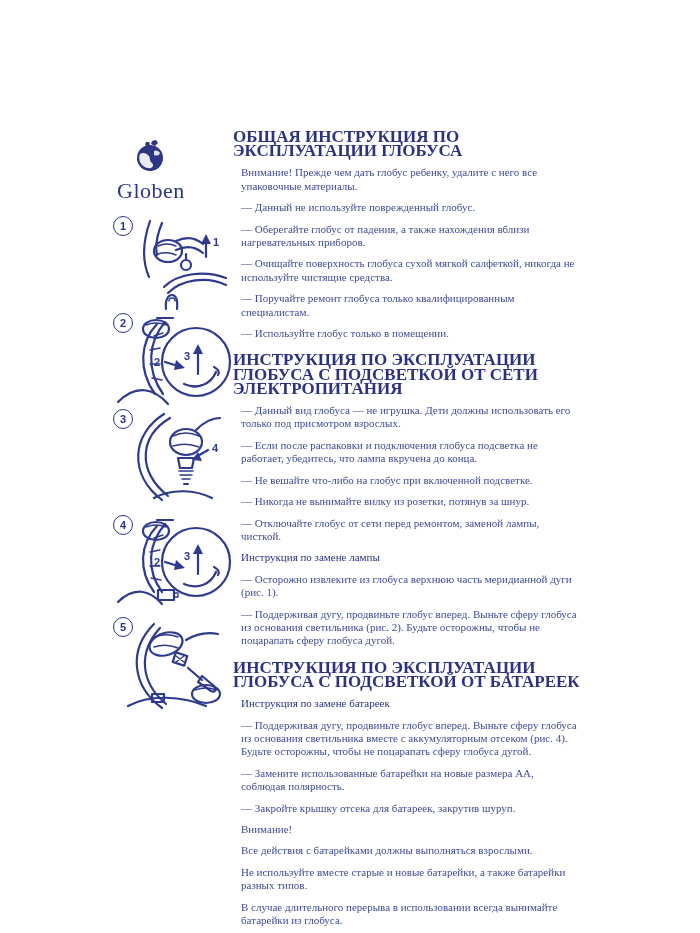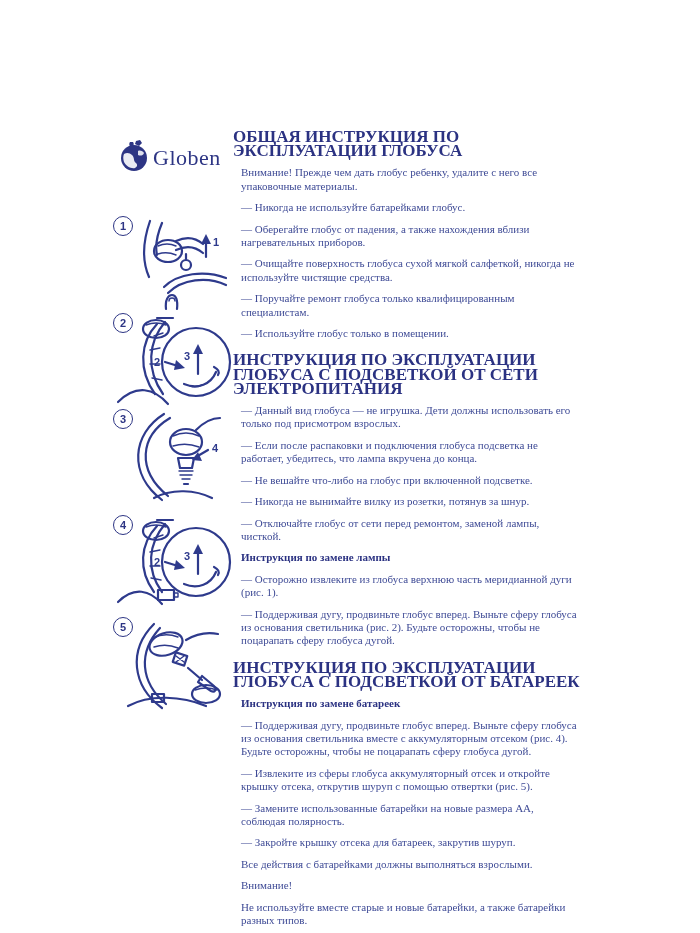--- a/index.html
+++ b/index.html
@@ -1,21 +1,21 @@
 <!DOCTYPE html>
 <html><head>
 <meta charset="utf-8">
 <style>
   html,body { margin:0; padding:0; background:#ffffff; }
   .page {
     position:relative; width:700px; height:933px; background:#ffffff;
     font-family:"Liberation Serif", serif; overflow:hidden;
   }
   
-  .logo { position:absolute; left:116px; top:138px; display:flex; align-items:center; }
+  .logo { position:absolute; left:116px; top:138px; display:flex; align-items:center;flex-direction:column; }
   .logo-text { font-size:22px; color:#2d3584; letter-spacing:0.5px; margin-left:1px; }
   
   .figure { position:absolute; left:110px; width:126px; height:98px; }
   .badge {
     position:absolute; left:3px; top:1px; width:18px; height:18px;
     border:1.6px solid #2d3584; border-radius:50%; color:#2d3584;
     font-weight:bold; font-size:11px; display:flex; align-items:center; justify-content:center;
     font-family:"Liberation Sans", sans-serif; background:#fff; z-index:2;
   }
   .fig-svg { position:absolute; left:0; top:0; }
@@ -32,21 +32,21 @@
   .textcol {
     position:absolute; left:233px; top:130px; width:354px;
     color:#3f4b96; font-size:11px; line-height:13.4px;
   }
   .sec-heading {
     font-size:17px; line-height:14.2px; color:#2b3282;
     font-weight:bold; margin:0;
   }
   .gap-before { margin-top:13px; }
   .textcol p { margin:8px; }
-  .subhead { font-weight:bold; color:#2b3282; }
+  .subhead { font-weight:normal; color:#2b3282; }
 </style>
 </head>
 <body>
 
 <div class="page">
 
   <div class="logo">
     <span>
       <svg width="36" height="36" viewBox="0 0 36 36">
         <circle cx="18" cy="20" r="13" fill="#2d3584"></circle>
@@ -164,42 +164,42 @@
       <rect x="42" y="78" width="12" height="8"></rect>
       <path d="M18,90 C40,78 72,80 96,90"></path>
       <path d="M76,24 C86,18 98,16 108,18"></path>
     </svg>
   </div>
 
   <div class="textcol">
 
     <h2 class="sec-heading">ОБЩАЯ ИНСТРУКЦИЯ ПО ЭКСПЛУАТАЦИИ ГЛОБУСА</h2>
     <p>Внимание! Прежде чем дать глобус ребенку, удалите с него все упаковочные материалы.</p>
-    <p>— Никогда не используйте батарейками глобус.</p>
+    <p>— Данный не используйте поврежденный глобус.</p>
     <p>— Оберегайте глобус от падения, а также нахождения вблизи нагревательных приборов.</p>
     <p>— Очищайте поверхность глобуса сухой мягкой салфеткой, никогда не используйте чистящие средства.</p>
     <p>— Поручайте ремонт глобуса только квалифицированным специалистам.</p>
     <p>— Используйте глобус только в помещении.</p>
 
     <h2 class="sec-heading gap-before">ИНСТРУКЦИЯ ПО ЭКСПЛУАТАЦИИ ГЛОБУСА С ПОДСВЕТКОЙ ОТ СЕТИ ЭЛЕКТРОПИТАНИЯ</h2>
     <p>— Данный вид глобуса — не игрушка. Дети должны использовать его только под присмотром взрослых.</p>
     <p>— Если после распаковки и подключения глобуса подсветка не работает, убедитесь, что лампа вкручена до конца.</p>
     <p>— Не вешайте что-либо на глобус при включенной подсветке.</p>
     <p>— Никогда не вынимайте вилку из розетки, потянув за шнур.</p>
     <p>— Отключайте глобус от сети перед ремонтом, заменой лампы, чисткой.</p>
     <p class="subhead">Инструкция по замене лампы</p>
     <p>— Осторожно извлеките из глобуса верхнюю часть меридианной дуги (рис. 1).</p>
     <p>— Поддерживая дугу, продвиньте глобус вперед. Выньте сферу глобуса из основания светильника (рис. 2). Будьте осторожны, чтобы не поцарапать сферу глобуса дугой.</p>
 
     <h2 class="sec-heading gap-before">ИНСТРУКЦИЯ ПО ЭКСПЛУАТАЦИИ ГЛОБУСА С ПОДСВЕТКОЙ ОТ БАТАРЕЕК</h2>
     <p class="subhead">Инструкция по замене батареек</p>
     <p>— Поддерживая дугу, продвиньте глобус вперед. Выньте сферу глобуса из основания светильника вместе с аккумуляторным отсеком (рис. 4). Будьте осторожны, чтобы не поцарапать сферу глобуса дугой.</p>
-    <p>— Извлеките из сферы глобуса аккумуляторный отсек и откройте крышку отсека, открутив шуруп с помощью отвертки (рис. 5).</p>
     <p>— Замените использованные батарейки на новые размера АА, соблюдая полярность.</p>
     <p>— Закройте крышку отсека для батареек, закрутив шуруп.</p>
+    <p>Внимание!</p>
     <p>Все действия с батарейками должны выполняться взрослыми.</p>
-    <p>Внимание!</p>
     <p>Не используйте вместе старые и новые батарейки, а также батарейки разных типов.</p>
+    <p>В случае длительного перерыва в использовании всегда вынимайте батарейки из глобуса.</p>
     <p>Не замыкайте контакты батареек.</p>
     <p>Не бросайте батарейки в огонь во избежание взрыва и протечки.</p>
   </div>
 
 </div>
 
 </body></html>

